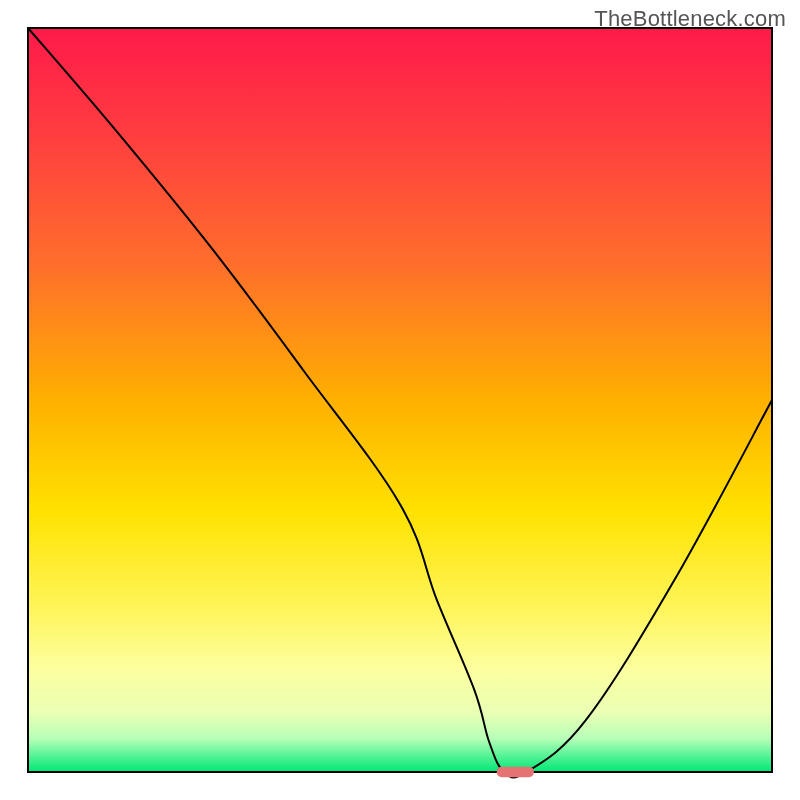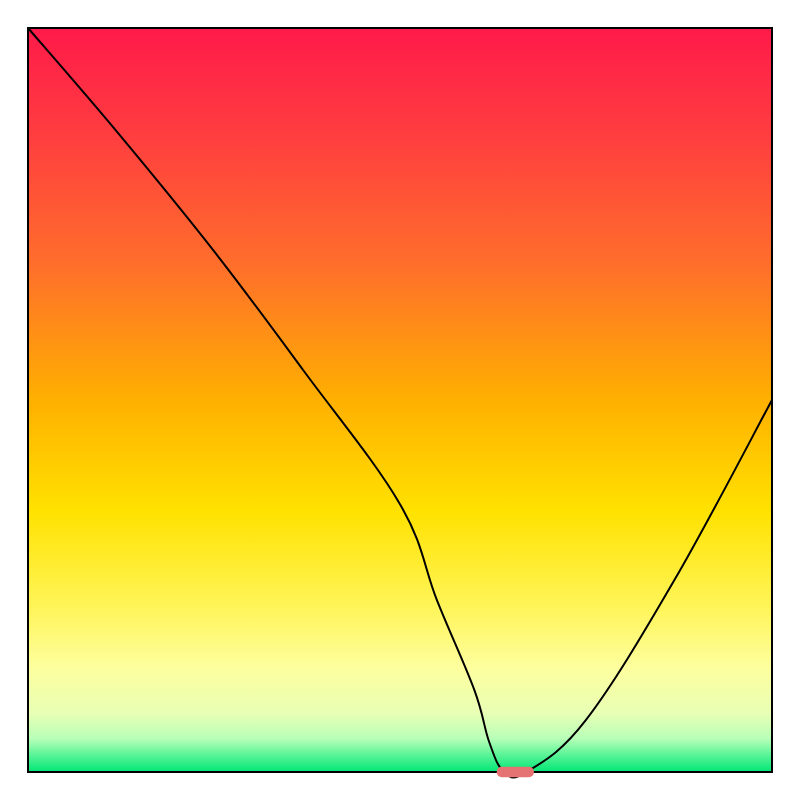--- a/index.html
+++ b/index.html
@@ -30,20 +30,21 @@
     position: absolute;
     left: 0;
     top: 0;
   }
 </style>
 </head>
 <body>
 
 <div class="chart-container">
 
+  <div class="watermark">TheBottleneck.com</div>
 
   <svg class="plot" width="800" height="800" viewBox="0 0 800 800">
     <defs>
       <linearGradient id="bg-grad" x1="0" y1="0" x2="0" y2="1">
       <stop offset="0%" stop-color="#ff1a4a"></stop>
           <stop offset="15%" stop-color="#ff3f3f"></stop>
           <stop offset="32%" stop-color="#ff6f2b"></stop>
           <stop offset="50%" stop-color="#ffb000"></stop>
           <stop offset="65%" stop-color="#ffe200"></stop>
           <stop offset="78%" stop-color="#fff55a"></stop>

